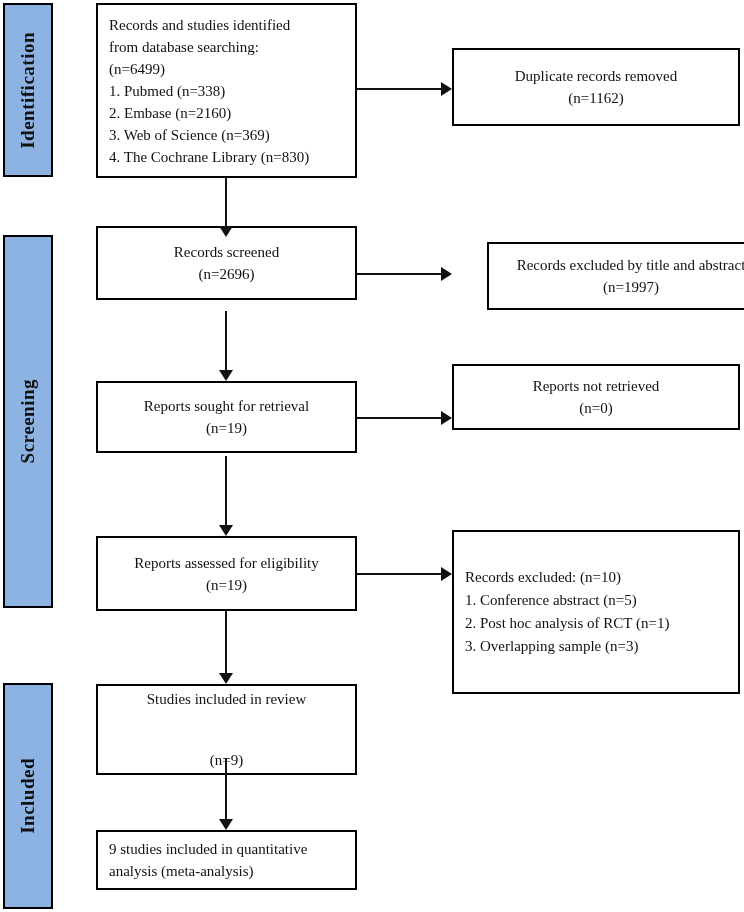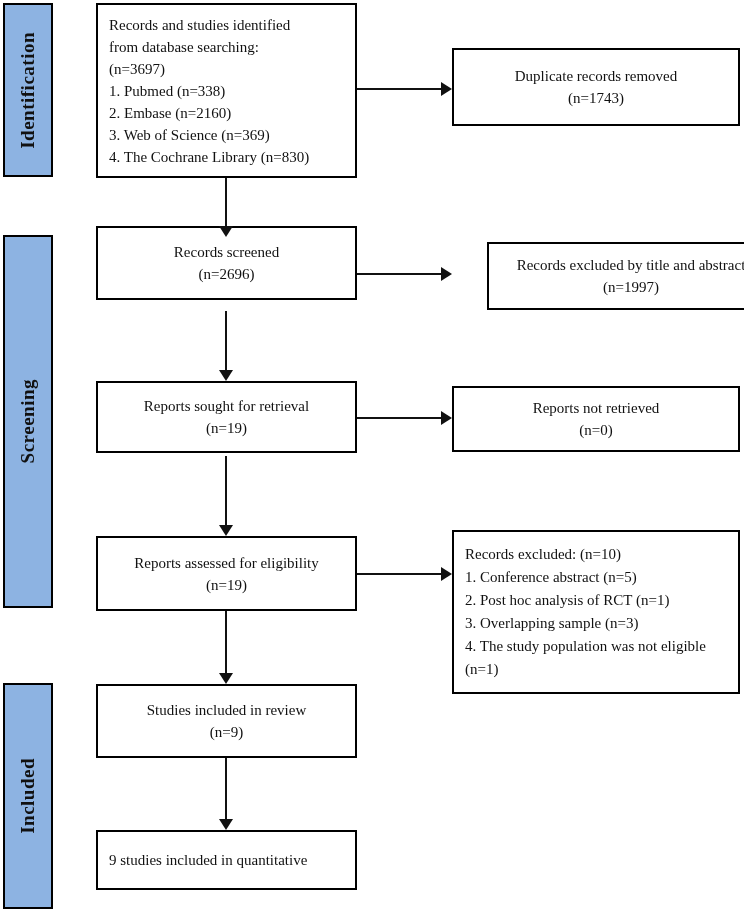--- a/index.html
+++ b/index.html
@@ -87,21 +87,21 @@
   <div class="stage-box" style="top:235px;height:373px;">
     <span class="stage-text">Screening</span>
   </div>
   <div class="stage-box" style="top:683px;height:226px;">
     <span class="stage-text">Included</span>
   </div>
 
   <div class="fbox main-col left pad-list" style="top:3px;height:175px;">
     <div class="line">Records and studies identified</div>
     <div class="line">from database searching:</div>
-    <div class="line">(n=3697)</div>
+    <div class="line">(n=6499)</div>
     <div class="line">1. Pubmed (n=338)</div>
     <div class="line">2. Embase (n=2160)</div>
     <div class="line">3. Web of Science (n=369)</div>
     <div class="line">4. The Cochrane Library (n=830)</div>
   </div>
 
   <div class="fbox main-col center pad-sm" style="top:226px;height:74px;">
     <div class="line">Records screened</div>
     <div class="line">(n=2696)</div>
   </div>
@@ -109,50 +109,50 @@
   <div class="fbox main-col center pad-sm" style="top:381px;height:72px;">
     <div class="line">Reports sought for retrieval</div>
     <div class="line">(n=19)</div>
   </div>
 
   <div class="fbox main-col center pad-sm" style="top:536px;height:75px;">
     <div class="line">Reports assessed for eligibility</div>
     <div class="line">(n=19)</div>
   </div>
 
-  <div class="fbox main-col center pad-sm" style="top:684px;height:74px;">
+  <div class="fbox main-col center pad-sm" style="top:684px;height:91px;justify-content:space-between;">
     <div class="line">Studies included in review</div>
     <div class="line">(n=9)</div>
   </div>
 
   <div class="fbox main-col left pad-list" style="top:830px;height:60px;">
     <div class="line">9 studies included in quantitative</div>
+    <div class="line">analysis (meta-analysis)</div>
   </div>
 
   <div class="fbox side-col center pad-sm" style="top:48px;height:78px;">
     <div class="line">Duplicate records removed</div>
-    <div class="line">(n=1743)</div>
+    <div class="line">(n=1162)</div>
   </div>
 
   <div class="fbox side-col center pad-sm" style="top:242px;height:68px;margin-left:35px;">
     <div class="line">Records excluded by title and abstract</div>
     <div class="line">(n=1997)</div>
   </div>
 
-  <div class="fbox side-col center pad-sm" style="top:386px;height:66px;">
+  <div class="fbox side-col center pad-sm" style="top:364px;height:66px;">
     <div class="line">Reports not retrieved</div>
     <div class="line">(n=0)</div>
   </div>
 
   <div class="fbox side-col left pad-list allow-wrap" style="top:530px;height:164px;line-height:23px;">
     <div class="line">Records excluded: (n=10)</div>
     <div class="line">1. Conference abstract (n=5)</div>
     <div class="line">2. Post hoc analysis of RCT (n=1)</div>
     <div class="line">3. Overlapping sample (n=3)</div>
-    <div class="line">4. The study population was not eligible (n=1)</div>
   </div>
 
   <div class="arrow-v" style="left:219px;top:178px;height:59px;">
     <div class="shaft"></div>
     <div class="head"></div>
   </div>
   <div class="arrow-v" style="left:219px;top:311px;height:70px;">
     <div class="shaft"></div>
     <div class="head"></div>
   </div>

